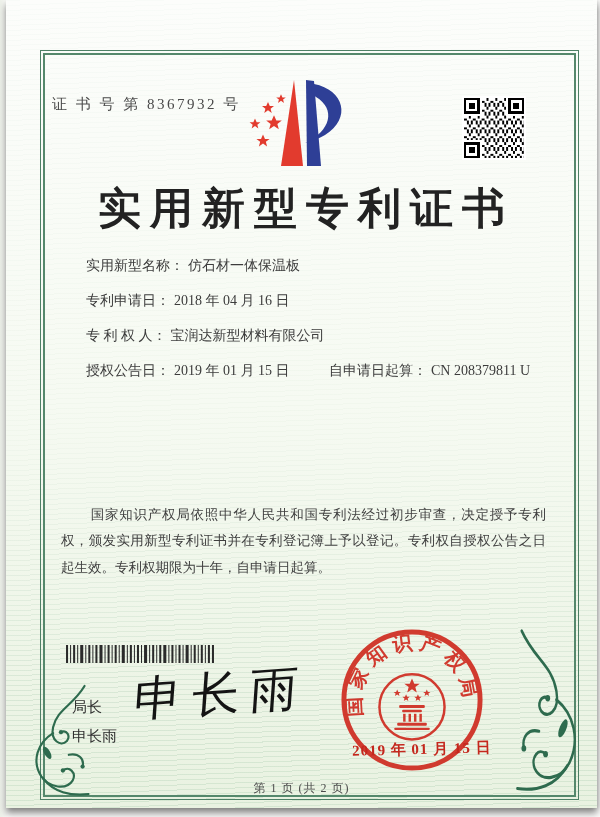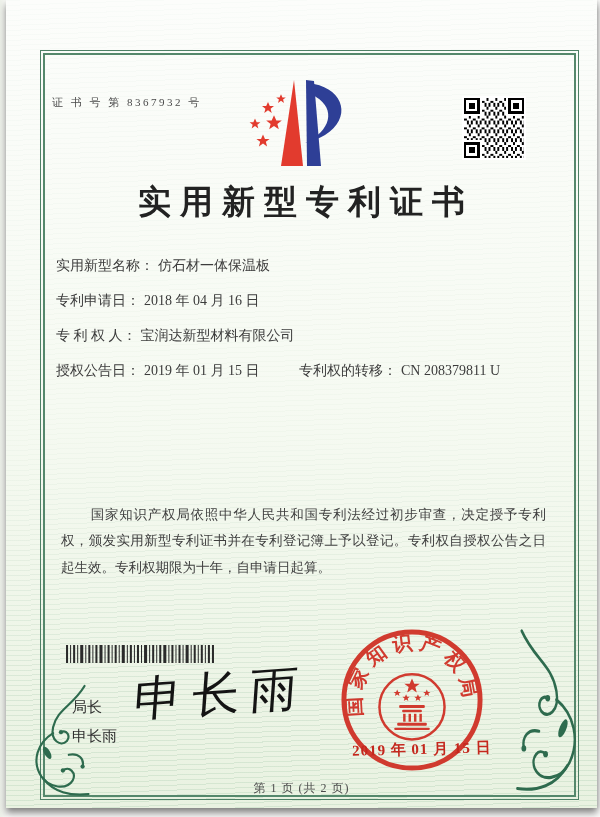--- a/index.html
+++ b/index.html
@@ -18,28 +18,28 @@
   .paper::before{
     content:"";position:absolute;inset:0;pointer-events:none;
     background:repeating-linear-gradient(178deg,
       rgba(105,165,125,.16) 0 1px,transparent 1px 5px);
     -webkit-mask-image:linear-gradient(to bottom,rgba(0,0,0,.18) 0%,rgba(0,0,0,.22) 55%,#000 88%);
             mask-image:linear-gradient(to bottom,rgba(0,0,0,.18) 0%,rgba(0,0,0,.22) 55%,#000 88%);
   }
   .frame{position:absolute;left:34px;top:50px;right:18px;bottom:8px;
     border:1px solid #4e8066;}
   .frame::before{content:"";position:absolute;inset:2px;border:2px solid #55886c;}
-  .cert-no{position:absolute;left:46px;top:95px;font-size:11px;
+  .cert-no{position:absolute;left:46px;top:95px;font-size:15px;
     letter-spacing:2.5px;color:#4a4a4a;}
   .logo{position:absolute;left:224px;top:78px;width:125px;height:90px;}
   .qr{position:absolute;left:456px;top:96px;width:64px;height:64px;}
   .title{position:absolute;left:0;right:0;top:180px;margin:0;text-align:center;
-    font-size:33px;font-weight:600;color:#222;letter-spacing:9px;text-indent:9px;}
+    font-size:43px;font-weight:600;color:#222;letter-spacing:9px;text-indent:9px;}
   .fields{position:absolute;left:50px;top:256px;right:40px;font-size:14px;}
-  .frow{line-height:20px;margin-bottom:15px;white-space:nowrap;}
+  .frow{line-height:20px;margin-bottom:15px;white-space:nowrap;margin-left:30px;}
   .flabel{color:#3c3c3c;}
   .fvalue{color:#3c3c3c;margin-left:4px;}
   .grant .gap{margin-left:36px;}
   .paras{position:absolute;left:50px;right:46px;top:497px;font-size:13.5px;
     line-height:1.95;text-align:justify;color:#3f3f3f;}
   .paras p{margin:5px;text-indent:2.2em;}
   .barcode{position:absolute;left:58px;top:645px;width:152px;height:18px;}
   .director{position:absolute;left:66px;top:692px;
     font-family:"Liberation Sans","DejaVu Sans",sans-serif;
     font-size:15px;font-weight:400;line-height:29px;color:#2e2e2e;}
@@ -118,21 +118,21 @@
       <span class="flabel">实用新型名称：</span><span class="fvalue">仿石材一体保温板</span>
     </div>
     <div class="frow">
       <span class="flabel">专利申请日：</span><span class="fvalue">2018 年 04 月 16 日</span>
     </div>
     <div class="frow">
       <span class="flabel">专 利 权 人：</span><span class="fvalue">宝润达新型材料有限公司</span>
     </div>
     <div class="frow grant">
       <span class="flabel">授权公告日：</span><span class="fvalue">2019 年 01 月 15 日</span>
-      <span class="flabel gap">专利权的转移：</span><span class="fvalue">CN 208379811 U</span>
+      <span class="flabel gap">自申请日起算：</span><span class="fvalue">CN 208379811 U</span>
     </div>
   </div>
 
   <div class="paras">
     <p>国家知识产权局依照中华人民共和国专利法经过初步审查，决定授予专利权，颁发实用新型专利证书并在专利登记簿上予以登记。专利权自授权公告之日起生效。专利权期限为十年，自申请日起算。</p>
   </div>
 
   <svg class="barcode" viewBox="0 0 150 18" preserveAspectRatio="none">
     <path fill="#2a2a2a" d="M2 0h2v18h-2z M6 0h1v18h-1z M9 0h2v18h-2z M13 0h1v18h-1z M16 0h3v18h-3z M21 0h1v18h-1z M24 0h2v18h-2z M28 0h1v18h-1z M31 0h2v18h-2z M35 0h3v18h-3z M40 0h1v18h-1z M43 0h2v18h-2z M47 0h1v18h-1z M50 0h2v18h-2z M54 0h1v18h-1z M57 0h3v18h-3z M62 0h1v18h-1z M65 0h2v18h-2z M69 0h1v18h-1z M72 0h2v18h-2z M76 0h1v18h-1z M79 0h3v18h-3z M84 0h1v18h-1z M87 0h2v18h-2z M91 0h1v18h-1z M94 0h2v18h-2z M98 0h3v18h-3z M103 0h1v18h-1z M106 0h2v18h-2z M110 0h1v18h-1z M113 0h2v18h-2z M117 0h1v18h-1z M120 0h3v18h-3z M125 0h1v18h-1z M128 0h2v18h-2z M132 0h1v18h-1z M135 0h2v18h-2z M139 0h1v18h-1z M142 0h2v18h-2z M146 0h2v18h-2z"></path>
   </svg>

